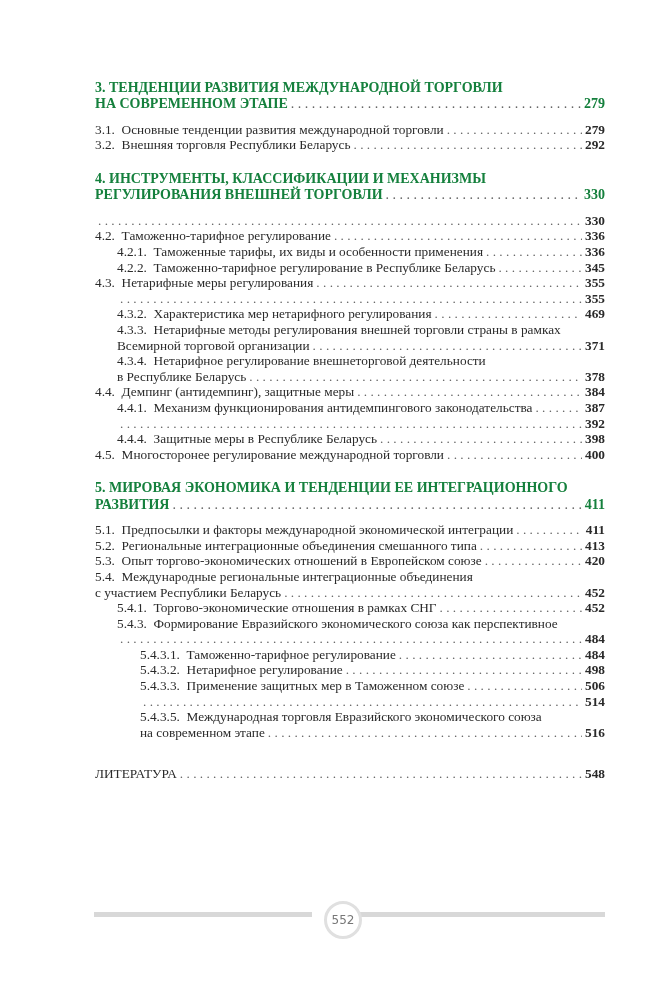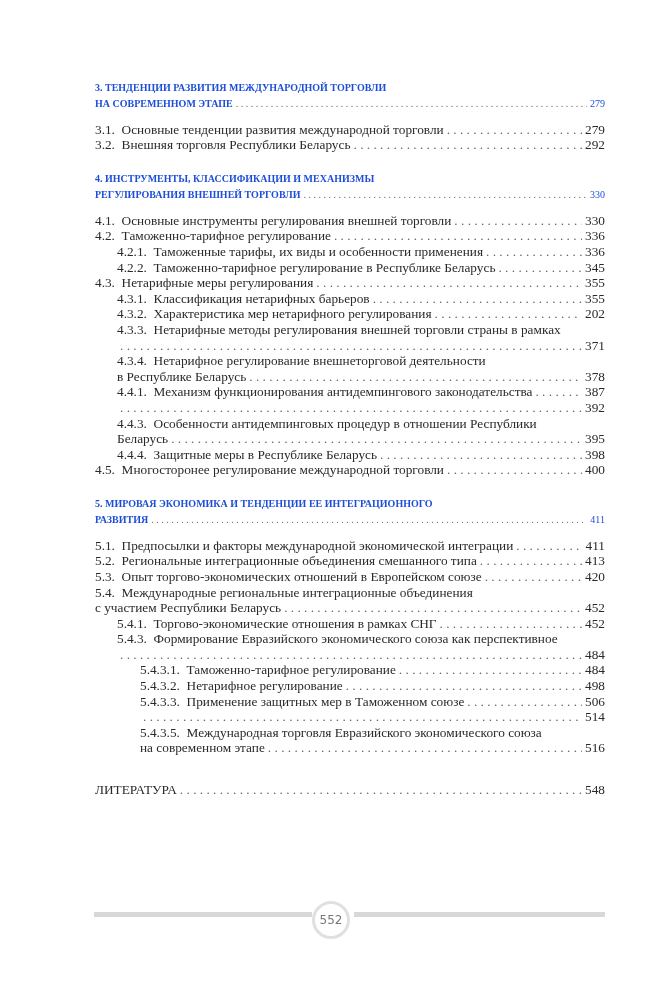--- a/index.html
+++ b/index.html
@@ -1,35 +1,35 @@
 <!DOCTYPE html>
 <html><head>
 <meta charset="utf-8">
 <style>
   html, body { margin: 0; padding: 0; background: #ffffff; }
   body { width: 663px; height: 1001px; position: relative; overflow: hidden;
          font-family: "Liberation Serif", "DejaVu Serif", serif; color: #2a2a2a; }
   .page { position: absolute; left: 95px; top: 80px; width: 510px; }
   .entry { position: relative; font-size: 13.3px; line-height: 15.6px; }
-  .chapter { font-weight: bold; font-size: 10px; line-height: 16.4px; color: #1d4ed8; }
+  .chapter { font-weight: bold; font-size: 14px; line-height: 16.4px; color: #15803d; }
   .row { display: flex; align-items: baseline; }
   .row .txt { white-space: nowrap; }
   .row .dots { flex: 1; overflow: hidden; white-space: nowrap; margin: 0 3px; color: #666; letter-spacing: 2.2px; font-weight: normal; }
   .row .dots::after { content: ". . . . . . . . . . . . . . . . . . . . . . . . . . . . . . . . . . . . . . . . . . . . . . . . . . . . . . . . . . . . . . . . . . . . . . . . . . . . . . . . . . . . . . . . . . . . . . . . . . . . . . . . . . ."; letter-spacing: 0; }
-  .row .pg { white-space: nowrap; font-weight: normal; }
+  .row .pg { white-space: nowrap; font-weight: bold; }
   .num { display: inline-block; }
   .l1 { padding-left: 0; }
   .l2 { padding-left: 22px; }
   .l3 { padding-left: 45px; }
   .gap-after-chapter { height: 9px; }
   .gap-between-sections { height: 18px; }
   .footer-rule { position: absolute; top: 912px; height: 5px; background: #d8d8d8; }
   .rule-left { left: 94px; width: 218px; }
   .rule-right { left: 354px; width: 251px; }
-  .page-badge { position: absolute; left: 312px; top: 901px; width: 38px; height: 38px; border-radius: 50%;
+  .page-badge { position: absolute; left: 324px; top: 901px; width: 38px; height: 38px; border-radius: 50%;
                 border: 3px solid #e0e0e0; background: #fff; box-sizing: border-box;
                 font-family: "DejaVu Sans", sans-serif; font-size: 12px; color: #777; display: flex;
                 align-items: center; justify-content: center; }
 </style>
 </head>
 <body>
 
 <div class="page">
 
   <div class="entry chapter">
@@ -58,21 +58,20 @@
     <div>4. ИНСТРУМЕНТЫ, КЛАССИФИКАЦИИ И МЕХАНИЗМЫ</div>
     <div class="row">
         <span class="txt">РЕГУЛИРОВАНИЯ ВНЕШНЕЙ ТОРГОВЛИ</span>
         <span class="dots"></span>
         <span class="pg">330</span>
       </div>
   </div>
   <div class="gap-after-chapter"></div>
 
   <div class="entry l1 row">
-      <span class="txt"><span class="num">4.1.</span>&nbsp;&nbsp;<span>Основные инструменты регулирования внешней торговли</span></span>
       <span class="dots"></span>
       <span class="pg">330</span>
     </div>
   <div class="entry l1 row">
       <span class="txt"><span class="num">4.2.</span>&nbsp;&nbsp;<span>Таможенно-тарифное регулирование</span></span>
       <span class="dots"></span>
       <span class="pg">336</span>
     </div>
   <div class="entry l2 row">
       <span class="txt"><span class="num">4.2.1.</span>&nbsp;&nbsp;<span>Таможенные тарифы, их виды и особенности применения</span></span>
@@ -83,61 +82,58 @@
       <span class="txt"><span class="num">4.2.2.</span>&nbsp;&nbsp;<span>Таможенно-тарифное регулирование в Республике Беларусь</span></span>
       <span class="dots"></span>
       <span class="pg">345</span>
     </div>
   <div class="entry l1 row">
       <span class="txt"><span class="num">4.3.</span>&nbsp;&nbsp;<span>Нетарифные меры регулирования</span></span>
       <span class="dots"></span>
       <span class="pg">355</span>
     </div>
   <div class="entry l2 row">
-      <span class="txt"><span class="num">4.3.1.</span>&nbsp;&nbsp;<span>Классификация нетарифных барьеров</span></span>
       <span class="dots"></span>
       <span class="pg">355</span>
     </div>
   <div class="entry l2 row">
       <span class="txt"><span class="num">4.3.2.</span>&nbsp;&nbsp;<span>Характеристика мер нетарифного регулирования</span></span>
       <span class="dots"></span>
-      <span class="pg">202</span>
+      <span class="pg">469</span>
     </div>
   <div class="entry l2">
     <div><span class="num">4.3.3.</span>&nbsp;&nbsp;<span>Нетарифные методы регулирования внешней торговли страны в рамках</span></div>
     <div class="row">
+        <span class="txt">Всемирной торговой организации</span>
         <span class="dots"></span>
         <span class="pg">371</span>
       </div>
   </div>
   <div class="entry l2">
     <div><span class="num">4.3.4.</span>&nbsp;&nbsp;<span>Нетарифное регулирование внешнеторговой деятельности</span></div>
     <div class="row">
         <span class="txt">в Республике Беларусь</span>
         <span class="dots"></span>
         <span class="pg">378</span>
       </div>
   </div>
+  <div class="entry l1 row">
+      <span class="txt"><span class="num">4.4.</span>&nbsp;&nbsp;<span>Демпинг (антидемпинг), защитные меры</span></span>
+      <span class="dots"></span>
+      <span class="pg">384</span>
+    </div>
   <div class="entry l2 row">
       <span class="txt"><span class="num">4.4.1.</span>&nbsp;&nbsp;<span>Механизм функционирования антидемпингового законодательства</span></span>
       <span class="dots"></span>
       <span class="pg">387</span>
     </div>
   <div class="entry l2 row">
       <span class="dots"></span>
       <span class="pg">392</span>
     </div>
-  <div class="entry l2">
-    <div><span class="num">4.4.3.</span>&nbsp;&nbsp;<span>Особенности антидемпинговых процедур в отношении Республики</span></div>
-    <div class="row">
-        <span class="txt">Беларусь</span>
-        <span class="dots"></span>
-        <span class="pg">395</span>
-      </div>
-  </div>
   <div class="entry l2 row">
       <span class="txt"><span class="num">4.4.4.</span>&nbsp;&nbsp;<span>Защитные меры в Республике Беларусь</span></span>
       <span class="dots"></span>
       <span class="pg">398</span>
     </div>
   <div class="entry l1 row">
       <span class="txt"><span class="num">4.5.</span>&nbsp;&nbsp;<span>Многосторонее регулирование международной торговли</span></span>
       <span class="dots"></span>
       <span class="pg">400</span>
     </div>

